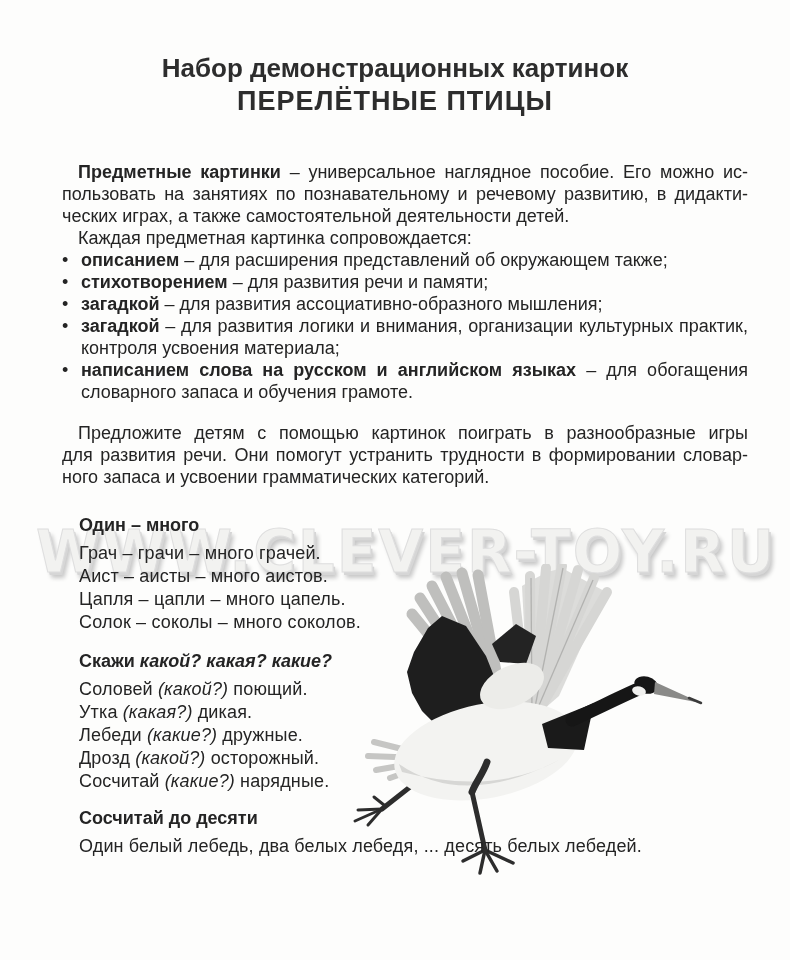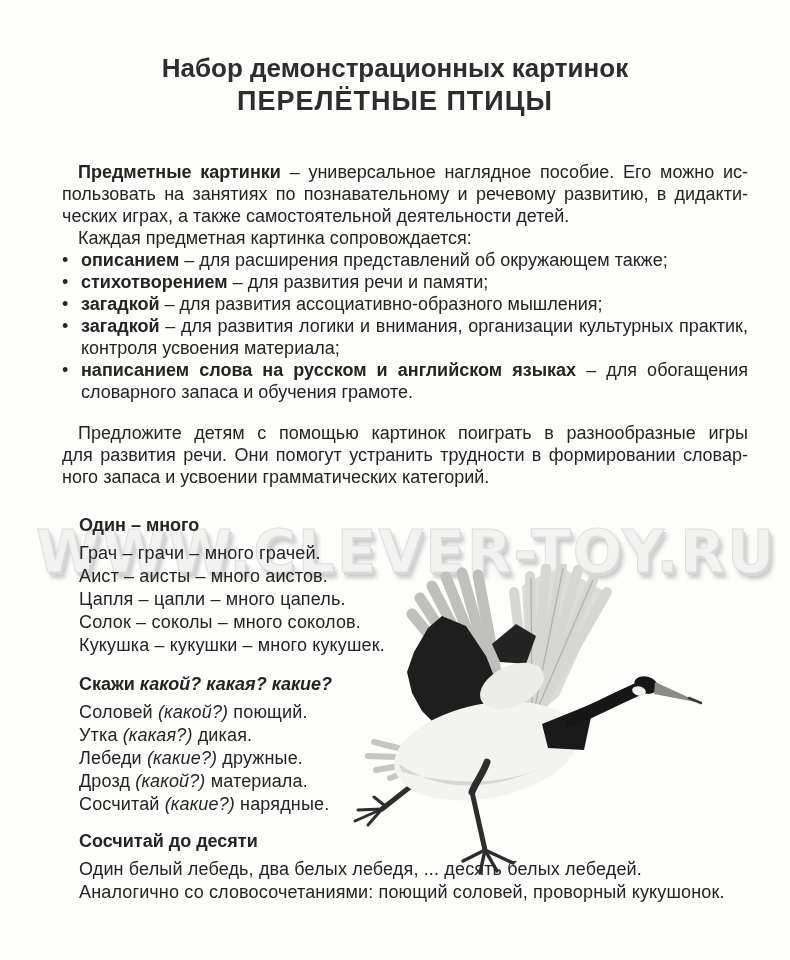--- a/index.html
+++ b/index.html
@@ -164,39 +164,37 @@
 
     <div class="sections">
 
       <section class="sec s1">
         <h3 class="sec-heading">Один – много</h3>
         <div class="sec-lines">
           <span class="line">Грач – грачи – много грачей.</span>
           <span class="line">Аист – аисты – много аистов.</span>
           <span class="line">Цапля – цапли – много цапель.</span>
           <span class="line">Солок – соколы – много соколов.</span>
-          <span class="line">Кукушка – кукушки – много кукушек.</span>
         </div>
       </section>
 
       <section class="sec s2">
         <h3 class="sec-heading"><span>Скажи </span><span class="it">какой? какая? какие?</span></h3>
         <div class="sec-lines">
           <span class="line"><span>Соловей </span><span class="q">(какой?)</span><span> поющий.</span></span>
           <span class="line"><span>Утка </span><span class="q">(какая?)</span><span> дикая.</span></span>
           <span class="line"><span>Лебеди </span><span class="q">(какие?)</span><span> дружные.</span></span>
-          <span class="line"><span>Дрозд </span><span class="q">(какой?)</span><span> материала.</span></span>
+          <span class="line"><span>Дрозд </span><span class="q">(какой?)</span><span> осторожный.</span></span>
           <span class="line"><span>Сосчитай </span><span class="q">(какие?)</span><span> нарядные.</span></span>
         </div>
       </section>
 
       <section class="sec s3">
         <h3 class="sec-heading">Сосчитай до десяти</h3>
         <div class="sec-lines">
           <span class="line">Один белый лебедь, два белых лебедя, ... десять белых лебедей.</span>
-          <span class="line">Аналогично со словосочетаниями: поющий соловей, проворный кукушонок.</span>
         </div>
       </section>
 
     </div>
   </main>
 
 </div>
 
 </body></html>

